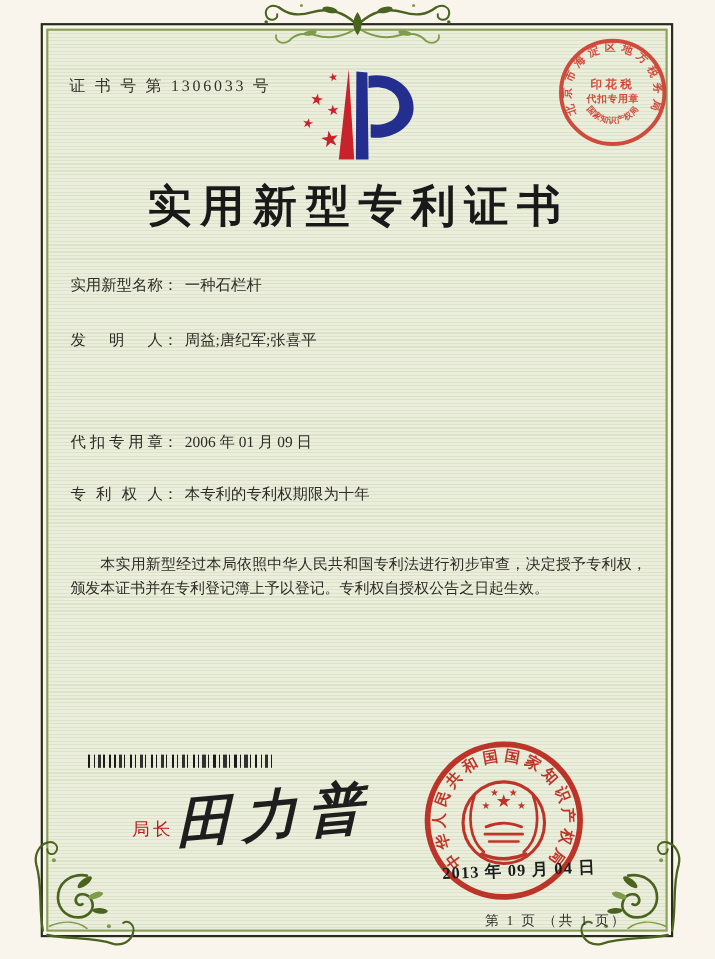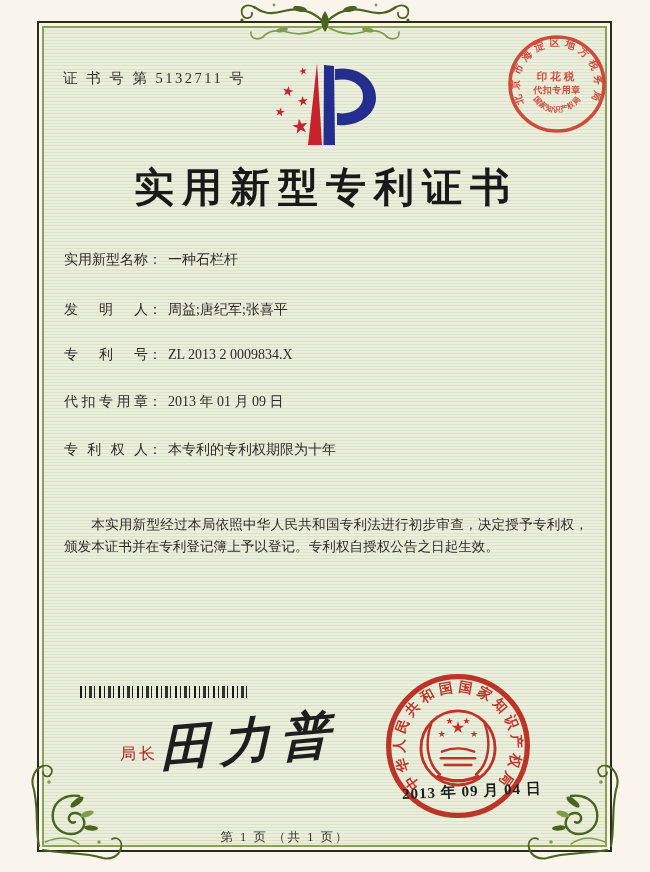--- a/index.html
+++ b/index.html
@@ -17,33 +17,33 @@
   
   .cert-no{position:absolute;left:63px;top:69px;z-index:3;font-size:14.5px;letter-spacing:2.5px;color:#33302a;}
   .logo{position:absolute;left:260px;top:57px;z-index:3;}
   .tax-stamp{position:absolute;left:504px;top:31px;z-index:4;opacity:.9;}
   .title{position:absolute;left:40px;top:160px;width:572px;z-index:3;text-align:center;
          font-size:40px;font-weight:bold;letter-spacing:8px;color:#191919;}
   .field{position:absolute;left:64px;z-index:3;font-size:14px;color:#2e2b26;white-space:nowrap;}
   .flabel{display:inline-block;width:84px;text-align:justify;text-align-last:justify;vertical-align:top;}
   .fcolon{display:inline-block;margin-right:6px;}
   .f0{top:251px}.f1{top:301px}.f2{top:346px}.f3{top:393px}.f4{top:441px}.f5{top:491px}
-  .body-text{position:absolute;left:64px;top:514px;width:524px;z-index:3;
+  .body-text{position:absolute;left:64px;top:502px;width:524px;z-index:3;
          font-size:13.6px;line-height:21.6px;color:#2e2b26;text-align:justify;}
   .body-text p{margin:0;text-indent:2em;}
   .barcode{position:absolute;left:80px;top:686px;width:168px;height:12px;z-index:3;
          background:repeating-linear-gradient(90deg,#1a1a1a 0 2px,transparent 2px 5px,#1a1a1a 5px 6px,
          transparent 6px 9px,#303030 9px 12px,transparent 12px 14px,#1a1a1a 14px 15px,transparent 15px 19px);}
   .sig-title{position:absolute;left:120px;top:744px;z-index:3;font-size:16px;letter-spacing:3px;color:#b91c1c;}
   .sig-name{position:absolute;left:160px;top:708px;z-index:3;font-size:50px;font-weight:bold;font-style:italic;
          letter-spacing:10px;color:#1e1e1e;transform:rotate(-5deg) skewX(-4deg);font-family:"DejaVu Serif",serif;}
   .seal{position:absolute;left:382px;top:670px;z-index:4;mix-blend-mode:multiply;opacity:.95;}
   .seal-date{position:absolute;left:402px;top:782px;z-index:5;font-size:15px;font-weight:600;
          letter-spacing:1px;color:#1c1c1c;transform:rotate(-2.5deg);white-space:nowrap;}
-  .footer{position:absolute;left:0;top:829px;width:570px;z-index:3;text-align:center;
+  .footer{position:absolute;left:0;top:829px;width:570px;z-index:3;text-align:right;
          font-size:12.5px;letter-spacing:2px;color:#35322c;}
   .red-svg-text{font-family:"Liberation Serif",serif;font-weight:bold;}
 </style>
 </head>
 <body>
 
 <div class="page">
 
   <div class="frame">
     <div class="frame-inner"></div>
@@ -88,21 +88,21 @@
       <path d="M 102,92 c 2,-7 -4,-12 -9,-9" stroke-width="1.7"></path>
       <path d="M 26,86 C 40,80 52,82 60,88" stroke="#7e9c4b" stroke-width="1.5"></path>
       <ellipse cx="58" cy="46" rx="8" ry="3" fill="#4a641f" stroke="none" transform="rotate(-38 58 46)"></ellipse>
       <ellipse cx="68" cy="58" rx="7" ry="2.8" fill="#7e9c4b" stroke="none" transform="rotate(-18 68 58)"></ellipse>
       <ellipse cx="72" cy="72" rx="7" ry="2.6" fill="#4a641f" stroke="none" transform="rotate(4 72 72)"></ellipse>
       <circle cx="80" cy="86" r="1.8" fill="#7e9c4b" stroke="none"></circle>
       <circle cx="30" cy="26" r="1.8" fill="#7e9c4b" stroke="none"></circle>
     </g>
   </svg>
 
-  <div class="cert-no">证 书 号 第 5132711 号</div>
+  <div class="cert-no">证 书 号 第 1306033 号</div>
 
   <svg class="logo" width="124" height="92" viewBox="0 0 124 92">
     <polygon points="57,6 48,88 62,88" fill="#c8232c"></polygon>
     <polygon points="64,8 74,9 75,88 63.5,88" fill="#232e8f"></polygon>
     <path d="M 75,12 C 99,8 117,24 116,42 C 115,60 95,70 77,68 L 77,56 C 91,58 102,52 103,41 C 104,29 93,20 75,23 Z" fill="#232e8f"></path>
     <g fill="#c8232c" font-family="DejaVu Sans, sans-serif" text-anchor="middle">
       <text x="43" y="14" font-size="10" dominant-baseline="central" transform="rotate(-14 43 14)">★</text>
       <text x="28" y="34" font-size="14" dominant-baseline="central" transform="rotate(10 28 34)">★</text>
       <text x="43" y="44" font-size="13" dominant-baseline="central" transform="rotate(-8 43 44)">★</text>
       <text x="20" y="55" font-size="12" dominant-baseline="central" transform="rotate(12 20 55)">★</text>
@@ -127,25 +127,22 @@
   </svg>
 
   <div class="title">实用新型专利证书</div>
 
   <div class="field f1">
     <span class="flabel">发明人</span><span class="fcolon">：</span><span class="fvalue">周益;唐纪军;张喜平</span>
   </div>
   <div class="field f0">
     <span class="flabel">实用新型名称</span><span class="fcolon">：</span><span class="fvalue">一种石栏杆</span>
   </div>
-  <div class="field f2">
-    <span class="flabel">专利号</span><span class="fcolon">：</span><span class="fvalue">ZL 2013 2 0009834.X</span>
-  </div>
   <div class="field f3">
-    <span class="flabel">代扣专用章</span><span class="fcolon">：</span><span class="fvalue">2013 年 01 月 09 日</span>
+    <span class="flabel">代扣专用章</span><span class="fcolon">：</span><span class="fvalue">2006 年 01 月 09 日</span>
   </div>
   <div class="field f4">
     <span class="flabel">专利权人</span><span class="fcolon">：</span><span class="fvalue">本专利的专利权期限为十年</span>
   </div>
 
   <div class="body-text">
     <p>本实用新型经过本局依照中华人民共和国专利法进行初步审查，决定授予专利权，颁发本证书并在专利登记簿上予以登记。专利权自授权公告之日起生效。</p>
   </div>
 
   <div class="barcode"></div>

